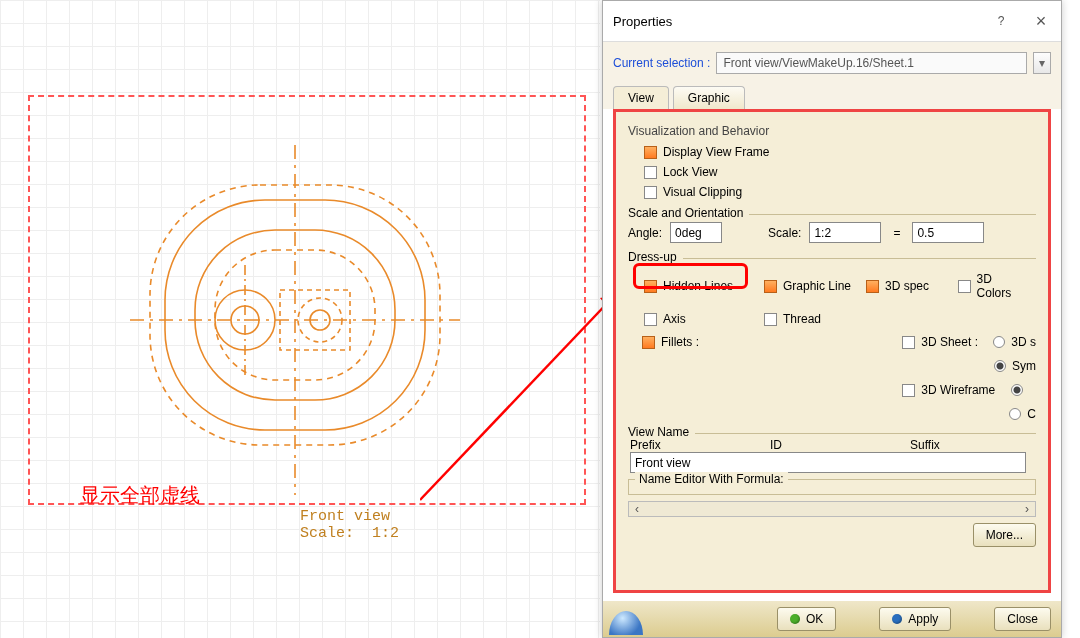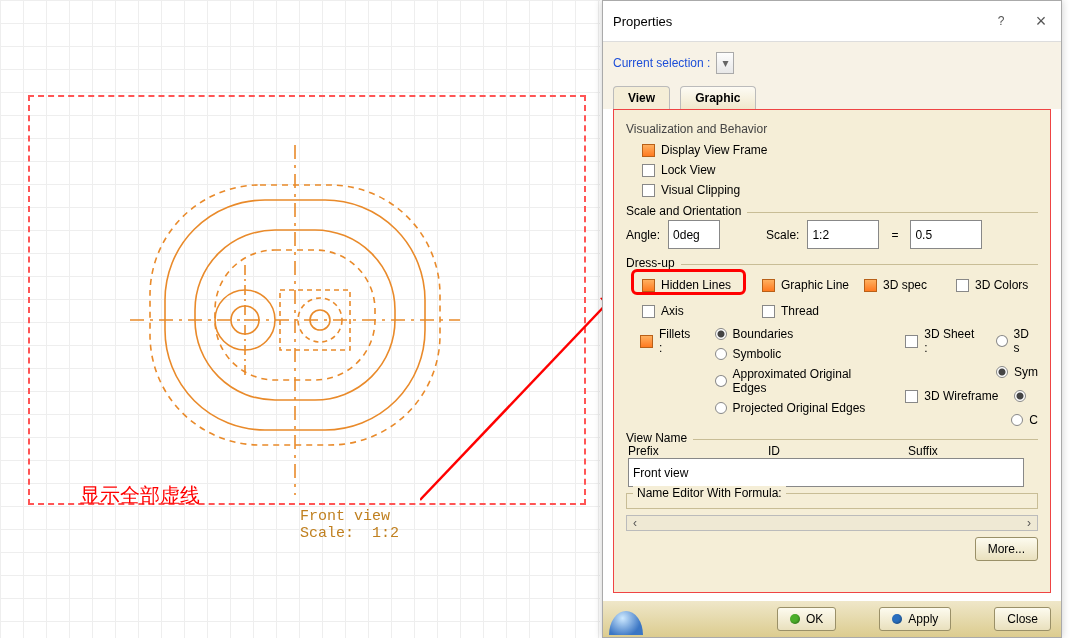--- a/index.html
+++ b/index.html
@@ -17,35 +17,35 @@
 svg.arrow { position: absolute; left: 420px; top: 290px; width: 200px; height: 220px; pointer-events: none; }
 
 .dialog { position: absolute; left: 602px; top: 0; width: 460px; height: 638px; background: #fff; border: 1px solid #aaa; display: flex; flex-direction: column; box-shadow: 0 0 8px rgba(0,0,0,.2); }
 .titlebar { display: flex; align-items: center; height: 41px; background: #fff; border-bottom: 1px solid #ddd; padding-left: 10px; }
 .titlebar .title { flex: 1; font-size: 13px; }
 .titlebar .tbtn { width: 40px; height: 28px; display: flex; align-items: center; justify-content: center; color: #555; cursor: pointer; }
 .sel-row { display: flex; align-items: center; padding: 10px 10px 8px; gap: 6px; background:#f7f2e6; }
 .sel-row label { color: #1d4ed8; text-align: center; }
 .sel-row .sel { flex: 1; height: 22px; border: 1px solid #aaa; background: #fafafa; padding: 2px 6px; display: flex; align-items: center; color: #555; }
 .drop-btn { width: 18px; height: 22px; border: 1px solid #aaa; background: linear-gradient(#fdfdfd,#e8e8e8); display:flex; align-items:center; justify-content:center; color:#666; }
-.tabs { display: flex; padding: 4px 10px 0; gap: 10px; background:#f7f2e6;font-weight:bold; }
+.tabs { display: flex; padding: 4px 10px 0; gap: 4px; background:#f7f2e6; }
 .tab { padding: 4px 14px; border: 1px solid #bbb; border-bottom: none; background: linear-gradient(#fdfbf4,#f0e8cc); border-radius: 4px 4px 0 0; cursor: pointer; }
 .tab.active { background: #f5eed7; position: relative; z-index: 2; }
-.pane { flex: 1; border: 1px solid #ef4444; margin: 0 10px 8px 10px; padding: 8px 12px 8px 12px; background: #f5eed7; overflow: hidden; position: relative;}
+.pane { flex: 1; border: 3px solid #ef4444; margin: 0 10px 8px 10px; padding: 8px 12px 8px 12px; background: #f5eed7; overflow: hidden; position: relative;}
 .section-title { color: #444; margin: 4px 0 4px 0; }
 .fieldset { border-top: 1px solid #c8bd96; margin-top: 12px; padding-top: 4px; position: relative; }
 .fieldset-legend { position: absolute; top: -9px; left: 0; background: #f5eed7; padding-right: 6px; color: #000000; }
 .chkrow { display: flex; align-items: center; gap: 6px; padding: 3px 4px; }
 .chkrow.indent { padding-left: 16px; }
 .chk { width: 13px; height: 13px; border: 1px solid #888; background: #fff; display:inline-flex; align-items:center; justify-content:center; }
 .chk.checked { background: linear-gradient(#ffb060,#ff7a20); border-color:#b86018; }
 .radio { width: 12px; height: 12px; border: 1px solid #888; border-radius: 50%; background:#fff; display:inline-block; }
 .radio.sel { background: radial-gradient(circle,#444 0 3px,#fff 4px); }
 .row { display: flex; align-items: center; gap: 8px; flex-wrap: wrap; padding: 3px 0; }
-.input { height: 29px; border: 1px solid #888; background: #fff; padding: 1px 4px; font-size: 12px; }
+.input { height: 21px; border: 1px solid #888; background: #fff; padding: 1px 4px; font-size: 12px; }
 .input.sm { width: 52px; }
 .input.md { width: 72px; }
 .dressup-grid { display:grid; grid-template-columns: 118px 100px 90px auto; gap:6px 2px; }
 .fillets-block { display:flex; gap:18px; align-items:flex-start; padding:4px 0 0 14px; }
 .fillets-col { display:flex; flex-direction:column; gap:6px; }
 .rgtcol { display:flex; flex-direction:column; gap:10px; margin-left:auto;}
 .red-box { position:absolute; border: 3px solid #f00; border-radius: 6px; pointer-events:none; }
 .viewname-grid { display:grid; grid-template-columns: 140px 140px 120px; }
 .viewname-grid div { padding: 0 2px; }
 .vn-input { grid-column: 1 / span 3; }
@@ -100,20 +100,21 @@
 
 <div class="dialog">
   <div class="titlebar">
     <div class="title">Properties</div>
     <div class="tbtn">?</div>
     <div class="tbtn" style="font-size:18px">×</div>
   </div>
 
   <div class="sel-row">
     <label>Current selection :</label>
+    <div class="sel">Front view/ViewMakeUp.16/Sheet.1</div>
     <div class="drop-btn">▾</div>
   </div>
 
   <div class="tabs">
     <div class="tab active">View</div>
     <div class="tab">Graphic</div>
   </div>
 
   <div class="pane">
     <div class="section-title">Visualization and Behavior</div>
@@ -172,38 +173,20 @@
             <span>Thread</span>
           </div>
         <div></div>
           <div></div>
       </div>
       <div class="fillets-block">
         <div class="chkrow" style="padding:0">
             <span class="chk checked"></span>
             <span>Fillets :</span>
           </div>
-        <div class="fillets-col">
-          <div class="chkrow" style="padding:0">
-              <span class="radio sel"></span>
-              <span>Boundaries</span>
-            </div>
-          <div class="chkrow" style="padding:0">
-              <span class="radio"></span>
-              <span>Symbolic</span>
-            </div>
-          <div class="chkrow" style="padding:0">
-              <span class="radio"></span>
-              <span>Approximated Original Edges</span>
-            </div>
-          <div class="chkrow" style="padding:0">
-              <span class="radio"></span>
-              <span>Projected Original Edges</span>
-            </div>
-        </div>
         <div class="rgtcol">
           <div class="chkrow" style="padding:0"><span class="chk"></span><span>3D Sheet :</span>&nbsp;<span class="radio"></span><span>3D s</span></div>
           <div class="chkrow" style="padding:0; justify-content:flex-end">
               <span class="radio sel"></span>
               <span>Sym</span>
             </div>
           <div class="chkrow" style="padding:0"><span class="chk"></span><span>3D Wireframe</span>&nbsp;<span class="radio sel"></span></div>
           <div class="chkrow" style="padding:0; justify-content:flex-end">
               <span class="radio"></span>
               <span>C</span>

